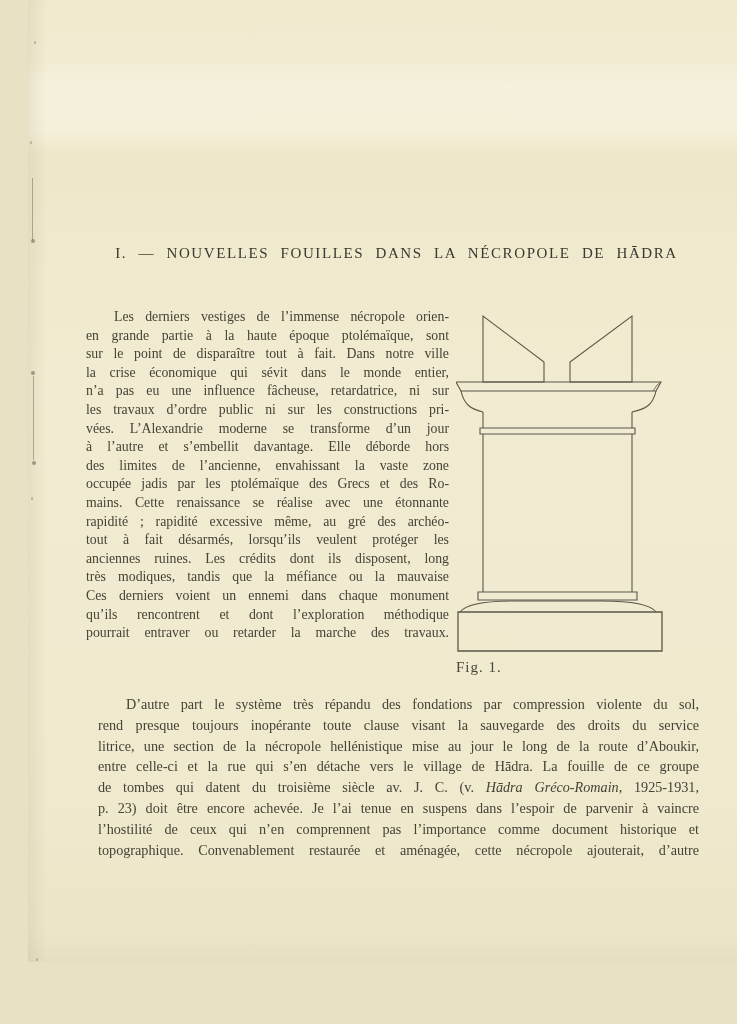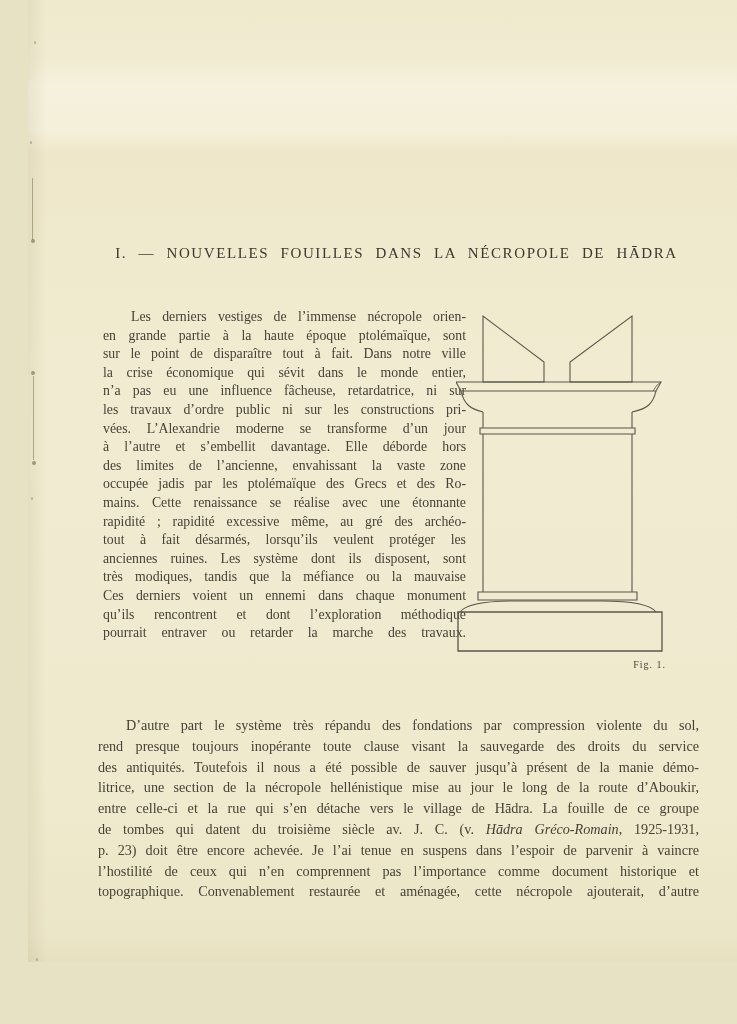--- a/index.html
+++ b/index.html
@@ -23,46 +23,46 @@
   }
   
   .title{
     position:absolute;left:0;top:245px;width:737px;
     text-align:center;
     font-size:15px;letter-spacing:1.6px;word-spacing:6px;
     color:#3c382e;
   }
   
   .col1{
-    position:absolute;left:75px;top:308px;width:363px;
+    position:absolute;left:58px;top:308px;width:363px;
     font-size:13.8px;line-height:18.6px;
     color:#464236;
   }
   .para2{
-    position:absolute;left:70px;top:715px;width:601px;
+    position:absolute;left:70px;top:694px;width:601px;
     font-size:14.2px;line-height:20.8px;
     color:#464236;
   }
   .tline{
     text-align:justify;
     text-align-last:justify;
     -moz-text-align-last:justify;
     white-space:normal;
   }
   .col1 .tline:first-child{text-indent:28px;}
   .p2-before .tline:first-child{text-indent:28px;}
   .ital{font-style:italic;}
   
   .figure{
     position:absolute;left:428px;top:299px;width:240px;
   }
   .figure svg{display:block;}
   .fig-caption{
     width:210px;margin-top:4px;
-    text-align:right;font-size:10px;letter-spacing:1px;
+    text-align:left;font-size:15px;letter-spacing:1px;
     color:#4a463b;
   }
   
   .stitch{position:absolute;background:#7a7258;opacity:.55;}
   .dot{position:absolute;width:4px;height:4px;border-radius:50%;background:#6e6750;opacity:.6;}
   .speck{position:absolute;width:2px;height:3px;border-radius:50%;background:#857c60;opacity:.5;}
 </style>
 </head>
 <body>
 
@@ -87,21 +87,21 @@
       <div class="tline">la crise économique qui sévit dans le monde entier,</div>
       <div class="tline">n’a pas eu une influence fâcheuse, retardatrice, ni sur</div>
       <div class="tline">les travaux d’ordre public ni sur les constructions pri-</div>
       <div class="tline">vées. L’Alexandrie moderne se transforme d’un jour</div>
       <div class="tline">à l’autre et s’embellit davantage. Elle déborde hors</div>
       <div class="tline">des limites de l’ancienne, envahissant la vaste zone</div>
       <div class="tline">occupée jadis par les ptolémaïque des Grecs et des Ro-</div>
       <div class="tline">mains. Cette renaissance se réalise avec une étonnante</div>
       <div class="tline">rapidité ; rapidité excessive même, au gré des archéo-</div>
       <div class="tline">tout à fait désarmés, lorsqu’ils veulent protéger les</div>
-      <div class="tline">anciennes ruines. Les système dont ils disposent, sont</div>
+      <div class="tline">anciennes ruines. Les crédits dont ils disposent, long</div>
       <div class="tline">très modiques, tandis que la méfiance ou la mauvaise</div>
       <div class="tline">Ces derniers voient un ennemi dans chaque monument</div>
       <div class="tline">qu’ils rencontrent et dont l’exploration méthodique</div>
       <div class="tline">pourrait entraver ou retarder la marche des travaux.</div>
     </div>
 
   <div class="figure">
     <svg width="240" height="356" viewBox="0 0 240 356" fill="none" stroke="#5b564a" stroke-width="1.1" stroke-linejoin="miter">
       <g>
         <path d="M27,17 L27,83 L88,83 L88,63 Z"></path>
@@ -128,21 +128,20 @@
         <path d="M2,313 L206,313 L206,352 L2,352 Z" stroke-width="1.3"></path>
       </g>
     </svg>
     <div class="fig-caption">Fig. 1.</div>
   </div>
 
   <div class="para2">
     <div class="p2-before">
         <div class="tline">D’autre part le système très répandu des fondations par compression violente du sol,</div>
         <div class="tline">rend presque toujours inopérante toute clause visant la sauvegarde des droits du service</div>
-        <div class="tline">des antiquités. Toutefois il nous a été possible de sauver jusqu’à présent de la manie démo-</div>
         <div class="tline">litrice, une section de la nécropole hellénistique mise au jour le long de la route d’Aboukir,</div>
         <div class="tline">entre celle-ci et la rue qui s’en détache vers le village de Hādra. La fouille de ce groupe</div>
       </div>
     <div class="tline"><span>de tombes qui datent du troisième siècle av. J. C. (v. </span><span class="ital">Hādra Gréco-Romain</span><span>, 1925-1931,</span></div>
     <div class="p2-after">
         <div class="tline">p. 23) doit être encore achevée. Je l’ai tenue en suspens dans l’espoir de parvenir à vaincre</div>
         <div class="tline">l’hostilité de ceux qui n’en comprennent pas l’importance comme document historique et</div>
         <div class="tline">topographique. Convenablement restaurée et aménagée, cette nécropole ajouterait, d’autre</div>
       </div>
   </div>

